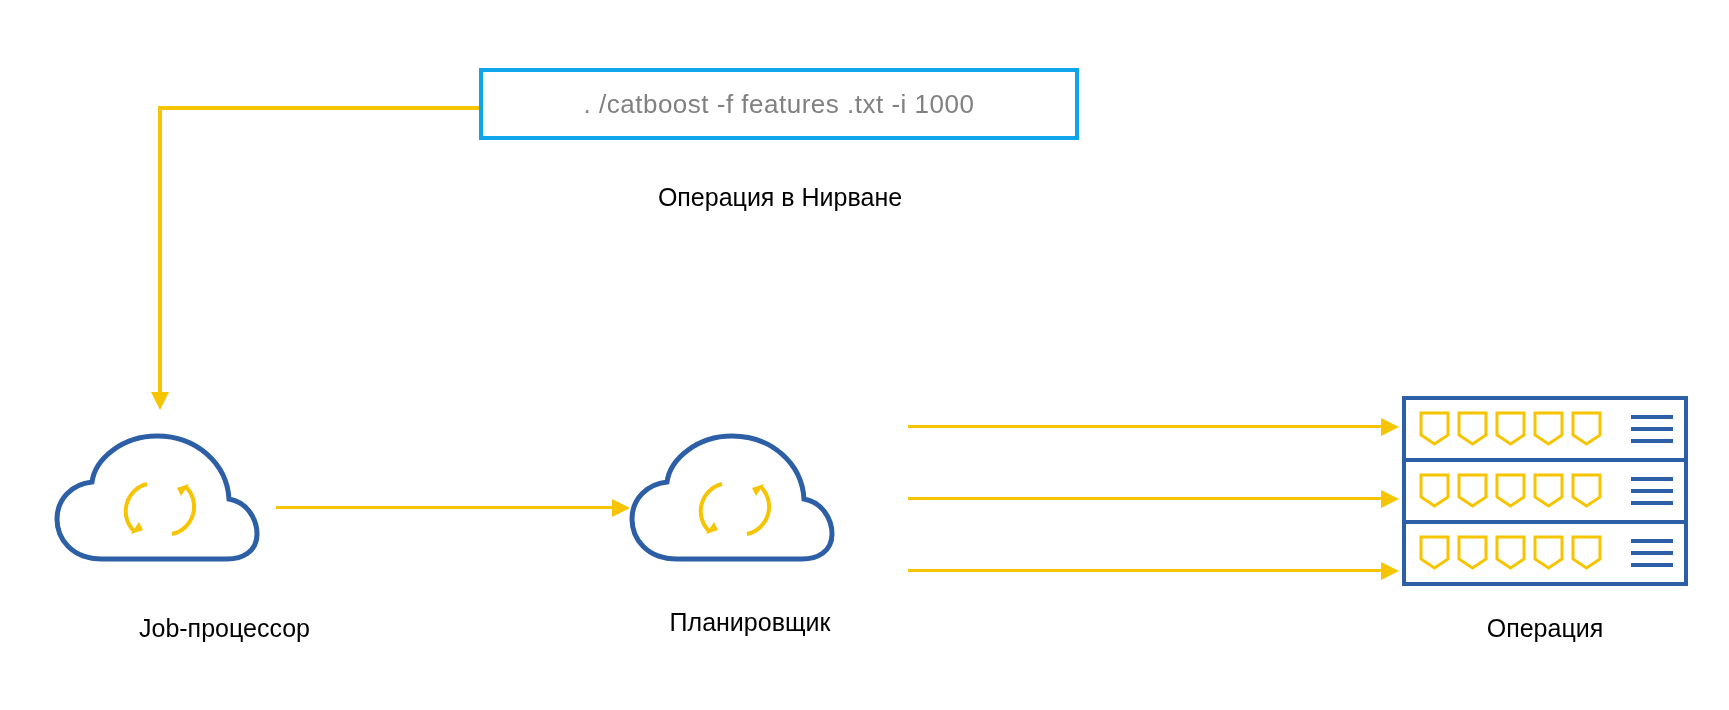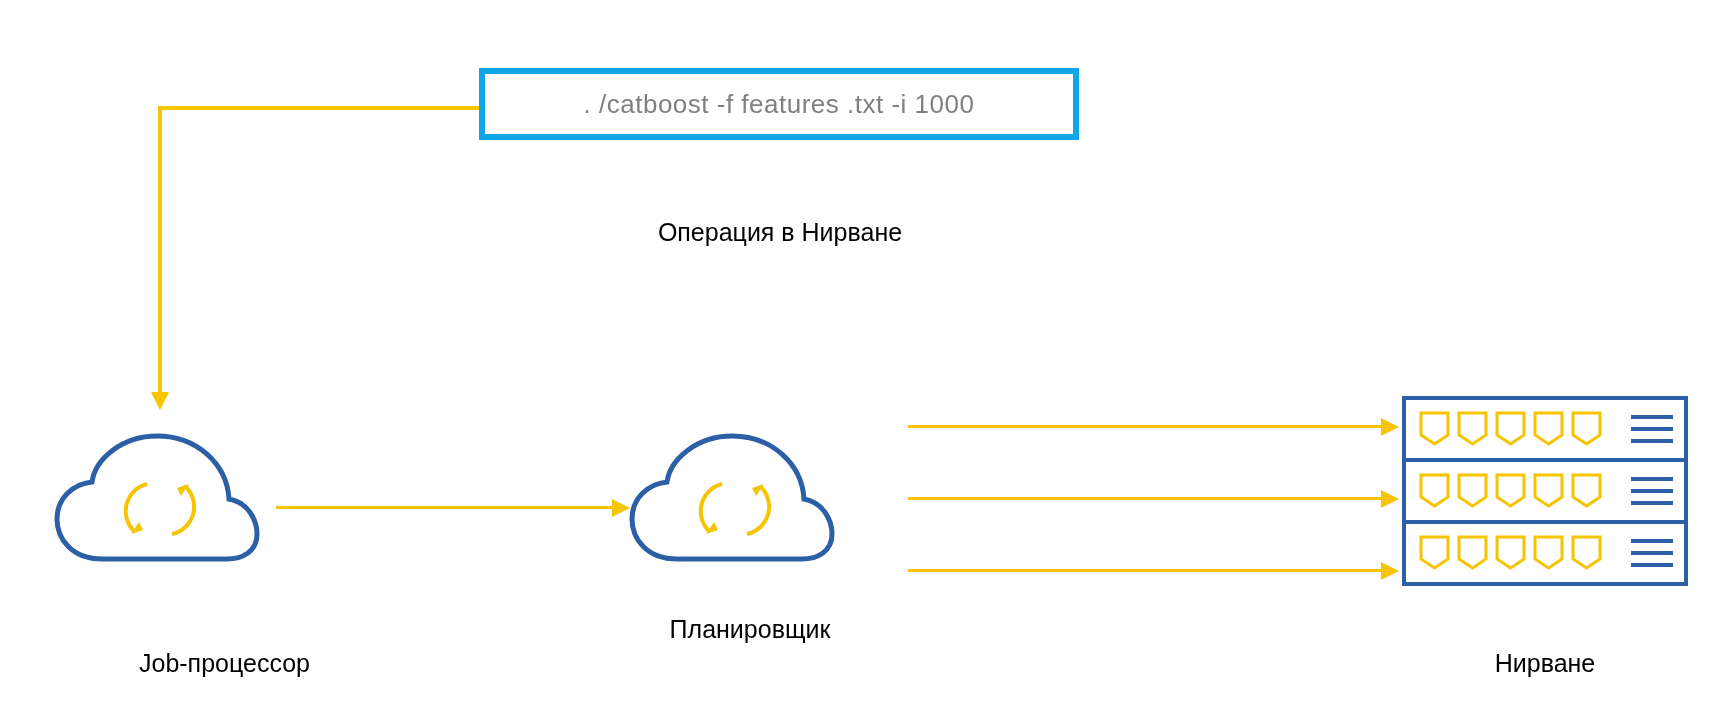--- a/index.html
+++ b/index.html
@@ -10,40 +10,39 @@
       background: #fff;
       font-family: Arial, Helvetica, sans-serif;
       color: #000;
     }
     .command-box {
       position: absolute;
       left: 479px;
       top: 68px;
       width: 600px;
       height: 72px;
-      border: 6px solid #0ea5e9;
+      border: 4px solid #0ea5e9;
       display: flex;
       align-items: center;
       justify-content: center;
     }
     .command-text {
       color: #808080;
       font-size: 26px;
       letter-spacing: 0.5px;
     }
     .caption {
       position: absolute;
       font-size: 25px;
       text-align: center;
       color: #000;
-      margin-top: 35px;
     }
     .nirvana-caption { left: 620px; top: 183px; width: 320px; }
     .job-caption { left: 110px; top: 614px; width: 200px; text-align: right; }
-    .planner-caption { left: 640px; top: 580px; width: 220px; }
+    .planner-caption { left: 640px; top: 608px; width: 220px; }
     .cluster-caption { left: 1485px; top: 614px; width: 120px; }
 
     .cloud {
       position: absolute;
     }
     .cloud-left { left: 47px; top: 424px; }
     .cloud-right { left: 622px; top: 424px; }
 
     .cluster {
       position: absolute;
@@ -196,13 +195,13 @@
       <line x1="230" y1="46" x2="272" y2="46"></line>
       <line x1="230" y1="84" x2="272" y2="84"></line>
       <line x1="230" y1="96" x2="272" y2="96"></line>
       <line x1="230" y1="108" x2="272" y2="108"></line>
       <line x1="230" y1="146" x2="272" y2="146"></line>
       <line x1="230" y1="158" x2="272" y2="158"></line>
       <line x1="230" y1="170" x2="272" y2="170"></line>
     </g>
   </svg>
 </div>
-<div class="caption cluster-caption">Нирване</div>
+<div class="caption cluster-caption">Операция</div>
 
 </body></html>

